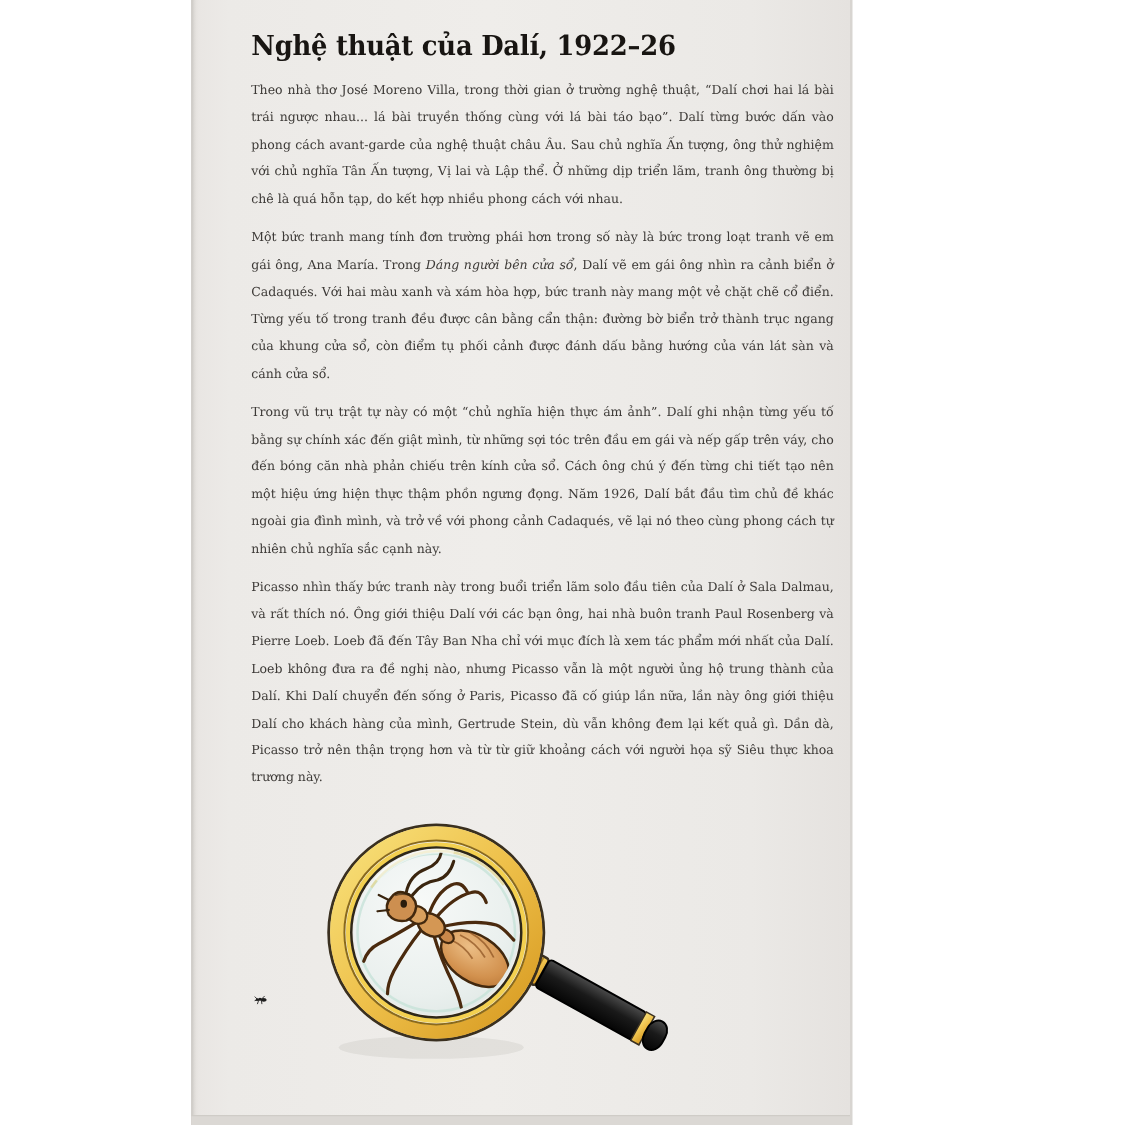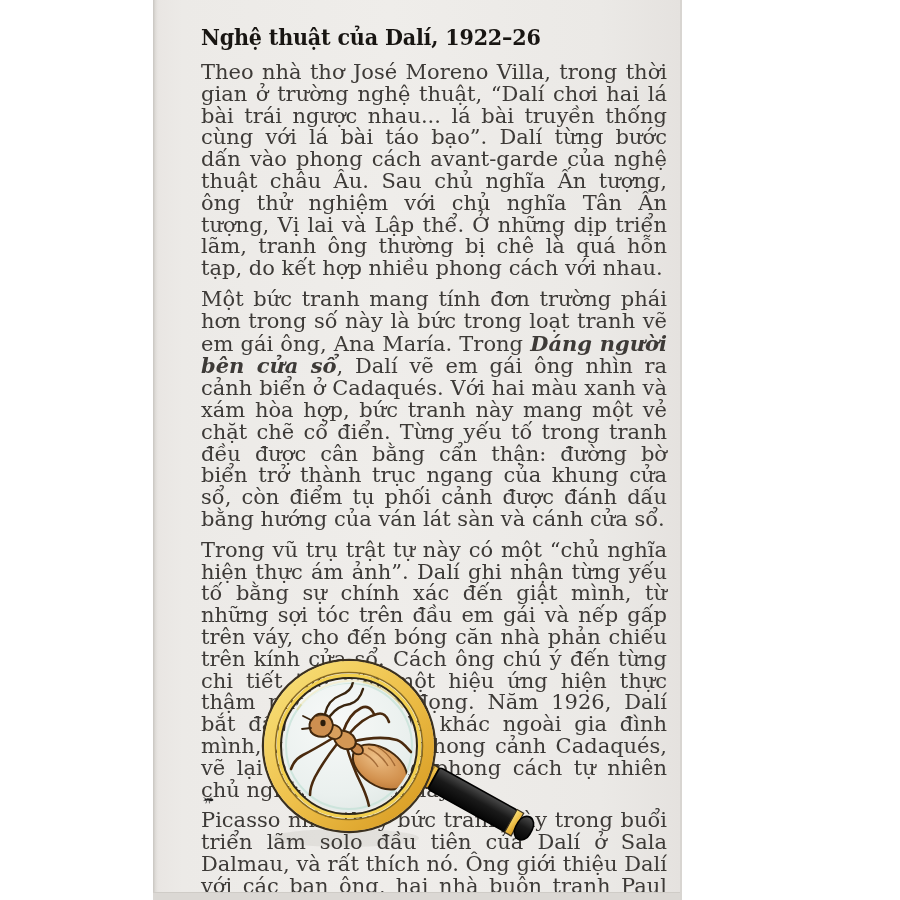--- a/index.html
+++ b/index.html
@@ -8,23 +8,23 @@
   .page{position:absolute;left:153px;top:0;width:529px;height:900px;box-sizing:border-box;
         padding:24px 13px 0 48px;
         background:linear-gradient(90deg,#dfdcd8 0,#e9e6e3 6px,#ecEAe7 30px,#efEDea 45%,#ebe9e6 85%,#e5e2df 100%);
         border-right:2px solid #d8d5d1;}
   .page::before{content:"";position:absolute;left:0;top:0;bottom:0;width:4px;
         background:linear-gradient(90deg,#c9c6c1,rgba(218,215,211,.6) 60%,rgba(218,215,211,0));}
   .page-bottom-edge{position:absolute;left:0;right:0;bottom:0;height:7px;background:#dbd8d4;
         border-top:1px solid #cfccc7;}
   h1.title{margin:0 0 12px 0;font-size:22px;line-height:26px;font-weight:700;color:#181512;
         letter-spacing:-.2px;transform:scaleX(.94);transform-origin:left center;white-space:nowrap;}
-  .body-text p{margin:0 0 9px 0;font-size:21px;line-height:21.8px;color:#3d3a37;
+  .body-text p{margin:0 0 9px 0;font-size:10px;line-height:21.8px;color:#3d3a37;
         text-align:justify;}
-  .body-text i{font-style:italic;font-weight:bold;}
+  .body-text i{font-style:italic;}
   .figure{position:absolute;left:100px;top:648px;width:300px;height:215px;}
   .tiny-ant{position:absolute;left:50px;top:795px;width:12px;height:10px;}
 </style>
 </head>
 <body>
 
 <div class="canvas">
   <div class="page">
 
     <h1 class="title">Nghệ thuật của Dalí, 1922–26</h1>

